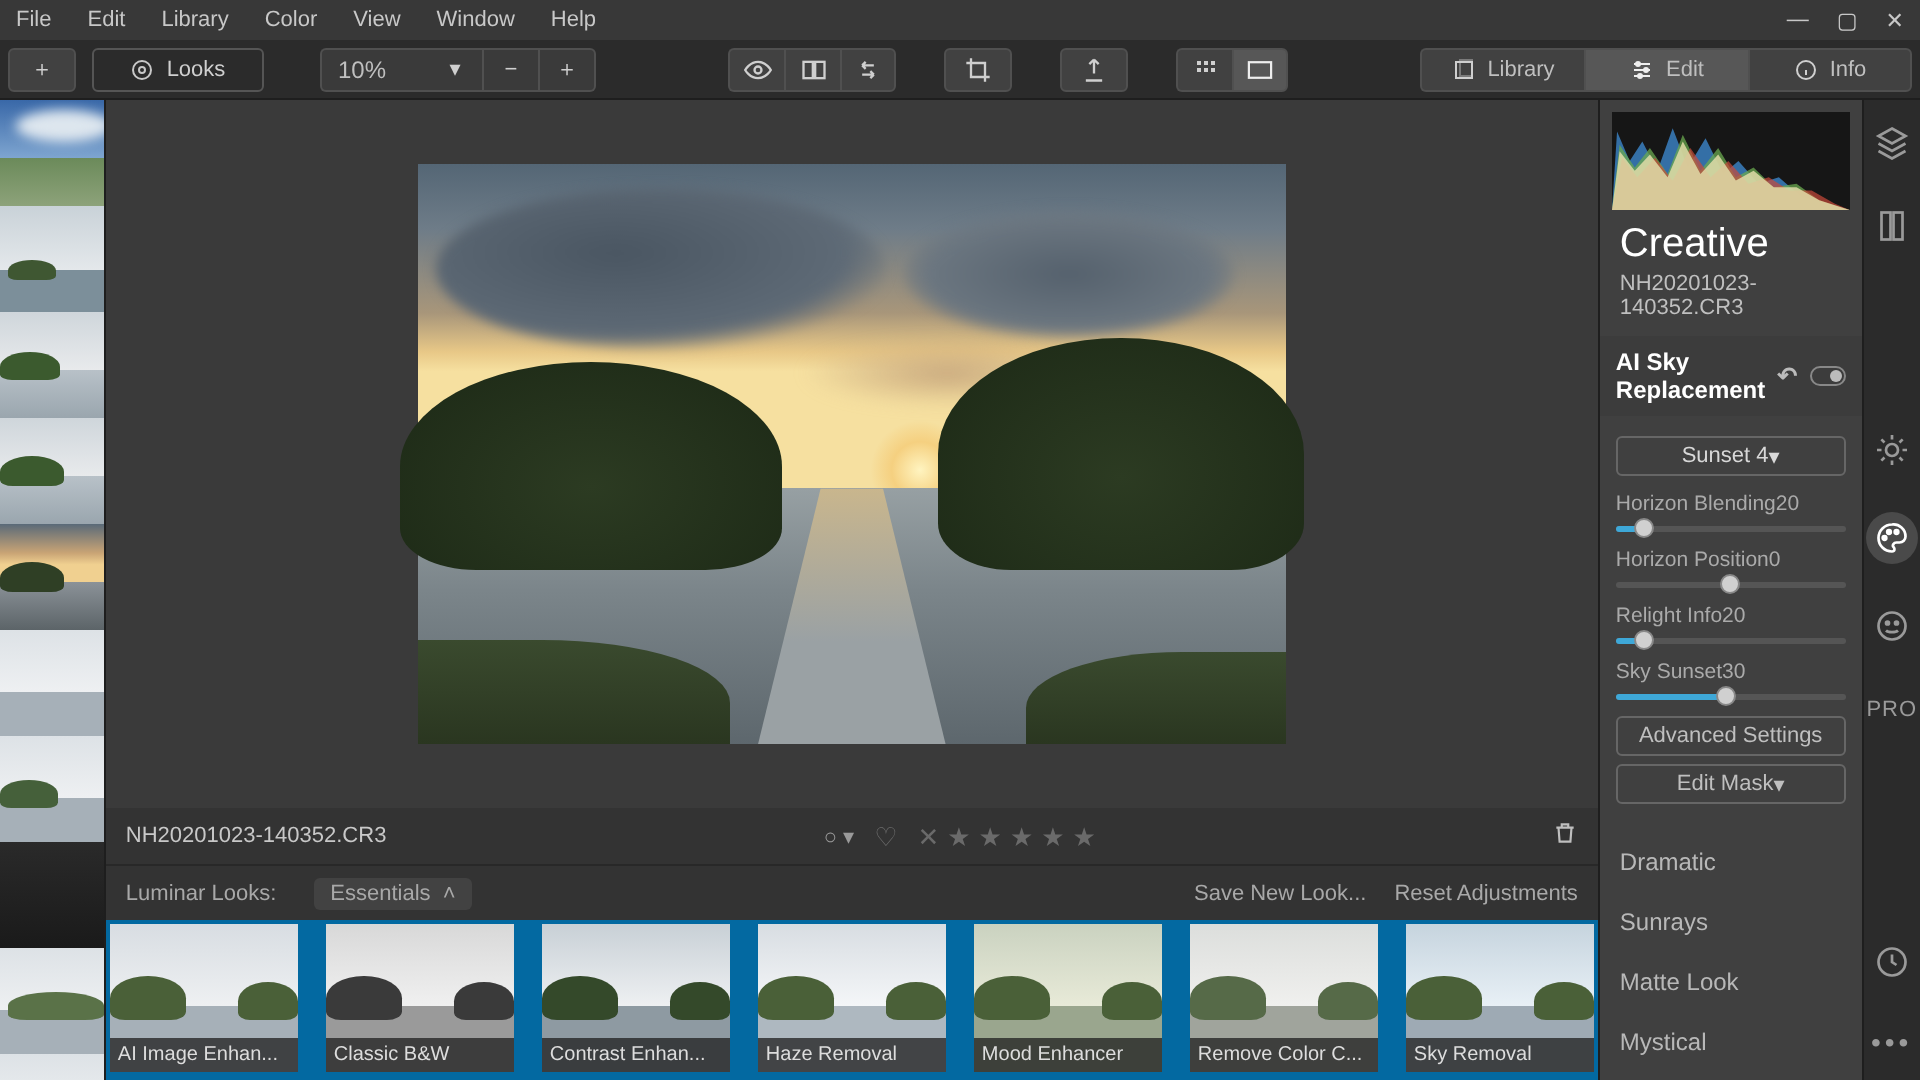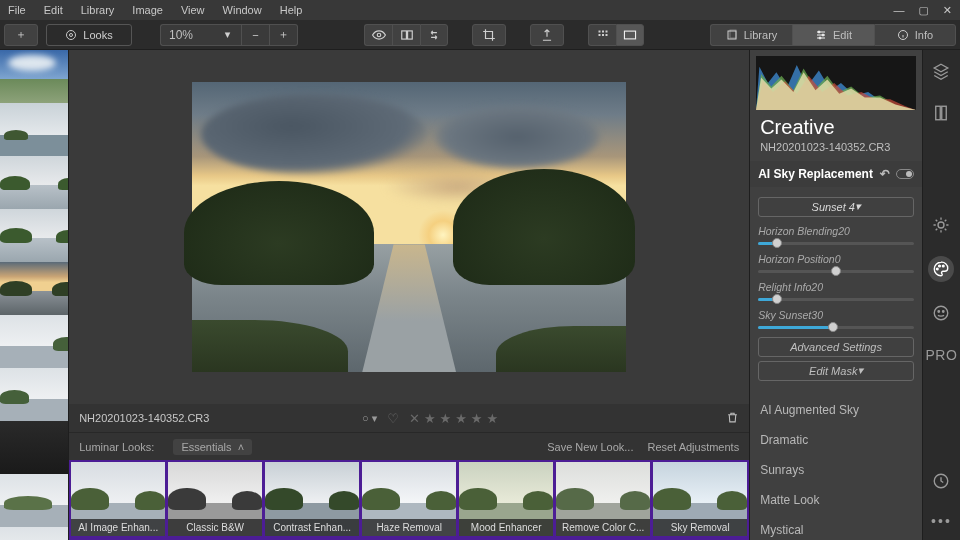--- a/index.html
+++ b/index.html
@@ -40,34 +40,34 @@
 .canvas { flex:1; display:flex; align-items:center; justify-content:center; background:#3a3a3a; }
 .previmg { width:434px; height:290px; position:relative; }
 .infobar { height:28px; background:#333333; display:flex; align-items:center; padding:0 10px; color:#c8c8c8; font-size:11px; }
 .infobar .stars { margin-left:auto; display:flex; align-items:center; gap:4px; }
 .star { color:#6a6a6a; font-size:13px; cursor:pointer; }
 .heart { color:#6a6a6a; font-size:13px; cursor:pointer; margin:0 6px; }
 .looksbar { height:28px; background:#333333; display:flex; align-items:center; padding:0 10px; color:#a8a8a8; font-size:11px; border-top:1px solid #282828; }
 .looksbar .pill { background:#424242; border-radius:3px; padding:2px 8px; margin-left:19px; cursor:pointer; }
 .looksbar .rbtns { margin-left:auto; display:flex; gap:14px; }
 .looksbar .rbtns span { cursor:pointer; }
-.lookstrip { height:80px; background:#4c1d95; display:flex; overflow:hidden; padding:2px 2px 0 2px; gap:3px;text-align:center; }
+.lookstrip { height:80px; background:#0369a1; display:flex; overflow:hidden; padding:2px 2px 0 2px; gap:14px; }
 .look { width:94px; height:74px; position:relative; cursor:pointer; }
 .look .lbl { position:absolute; bottom:0; left:0; right:0; background:rgba(30,30,30,0.75); color:#ddd; font-size:10px; padding:3px 4px; white-space:nowrap; overflow:hidden; text-overflow:ellipsis; }
 
 
 .rpanel { width:200px; background:#404040; border-left:1px solid #1e1e1e; display:flex; flex-direction:column; overflow:hidden; }
 .histo { height:60px; margin:6px 6px 2px 6px; position:relative; background:#161616; }
 .cattitle { color:#fff; font-size:20px; font-weight:500; padding:4px 10px 2px; }
 .fname { color:#bfbfbf; font-size:11px; padding:0 10px 8px; }
 .toolhdr { background:#3c3c3c; display:flex; align-items:center; padding:6px 8px; color:#fff; font-weight:600; font-size:12px; }
 .toolhdr .ticons { margin-left:auto; display:flex; gap:6px; align-items:center; }
 .toolhdr .togg { width:18px; height:10px; border:1px solid #888; border-radius:5px; position:relative; }
 .toolhdr .togg::after { content:""; position:absolute; right:1px; top:1px; width:6px; height:6px; border-radius:50%; background:#bbb; }
-.toolbody { padding:6px 8px 10px;font-style:italic; }
+.toolbody { padding:6px 8px 10px; }
 .ddlbtn { border:1px solid #666; border-radius:3px; height:20px; display:flex; align-items:center; justify-content:center; color:#d8d8d8; font-size:11px; cursor:pointer; margin:4px 0 8px; }
 .sld { margin:4px 0 8px; }
 .sld .row { display:flex; justify-content:flex-start; font-size:10.5px; color:#aaa; }
 .sld .track { height:3px; background:#555; border-radius:2px; margin-top:5px; position:relative; }
 .sld .fill { position:absolute; height:3px; background:#3ea8d8; border-radius:2px; }
 .sld .knob { position:absolute; top:-4px; width:10px; height:10px; border-radius:50%; background:#d0d0d0; border:1px solid #888; }
 .advbtn { border:1px solid #666; border-radius:3px; height:20px; display:flex; align-items:center; justify-content:center; font-size:11px; cursor:pointer; margin-top:4px; }
 .catlist { padding:4px 0; }
 .catitem { padding:8px 10px; font-size:12px; color:#b8b8b8; cursor:pointer; }
 
@@ -86,21 +86,21 @@
 .water { position:absolute; }
 
 </style>
 </head>
 <body>
 
 <div class="menubar">
   <span>File</span>
   <span>Edit</span>
   <span>Library</span>
-  <span>Image</span>
+  <span>Color</span>
   <span>View</span>
   <span>Window</span>
   <span>Help</span>
   <div class="wincontrols">
     <span>—</span>
     <span>▢</span>
     <span>✕</span>
   </div>
 </div>
 
@@ -451,21 +451,20 @@
             <div class="fill" style="width:48%"></div>
             <div class="knob" style="left:calc(48% - 5px)"></div>
           </div>
       </div>
 
       <div class="advbtn">Advanced Settings</div>
       <div class="advbtn"><span>Edit Mask</span> ▾</div>
     </div>
 
     <div class="catlist">
-      <div class="catitem">AI Augmented Sky</div>
       <div class="catitem">Dramatic</div>
       <div class="catitem">Sunrays</div>
       <div class="catitem">Matte Look</div>
       <div class="catitem">Mystical</div>
     </div>
   </div>
 
   <div class="rrail">
     <div class="ricon">
         <svg width="18" height="18" viewBox="0 0 24 24" fill="none" stroke="currentColor" stroke-width="1.8">
@@ -494,21 +493,21 @@
         </svg>
       </div>
     <div class="ricon">
         <svg width="18" height="18" viewBox="0 0 24 24" fill="none" stroke="currentColor" stroke-width="1.8">
           <circle cx="12" cy="12" r="9"></circle>
           <circle cx="9" cy="10" r="1" fill="currentColor"></circle>
           <circle cx="15" cy="10" r="1" fill="currentColor"></circle>
           <path d="M8 15c1.5 1.5 6.5 1.5 8 0"></path>
         </svg>
       </div>
-    <div class="ricon" style="font-size:14px;letter-spacing:0.5px">PRO</div>
+    <div class="ricon" style="font-size:11px;letter-spacing:0.5px">PRO</div>
     <div class="bottom">
       <div class="ricon">
           <svg width="18" height="18" viewBox="0 0 24 24" fill="none" stroke="currentColor" stroke-width="1.8">
             <circle cx="12" cy="12" r="9"></circle>
             <path d="M12 7v5l3 2"></path>
           </svg>
         </div>
       <div class="ricon" style="font-size:14px;letter-spacing:2px">•••</div>
     </div>
   </div>

